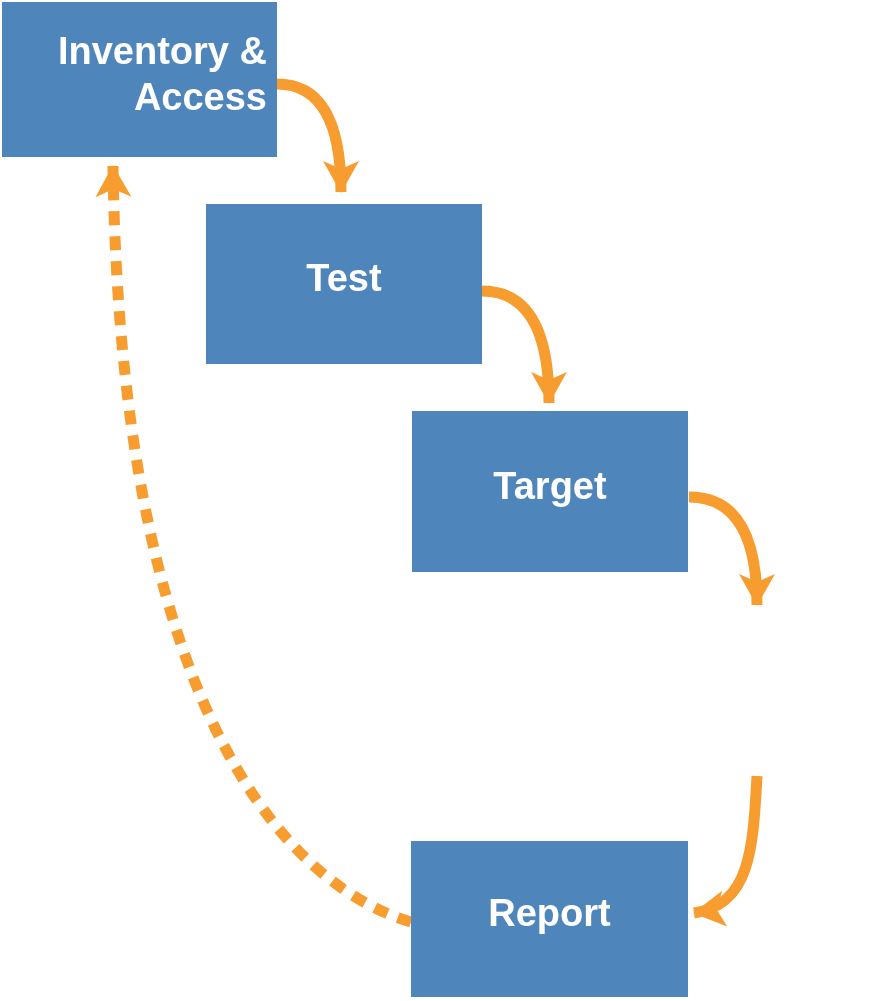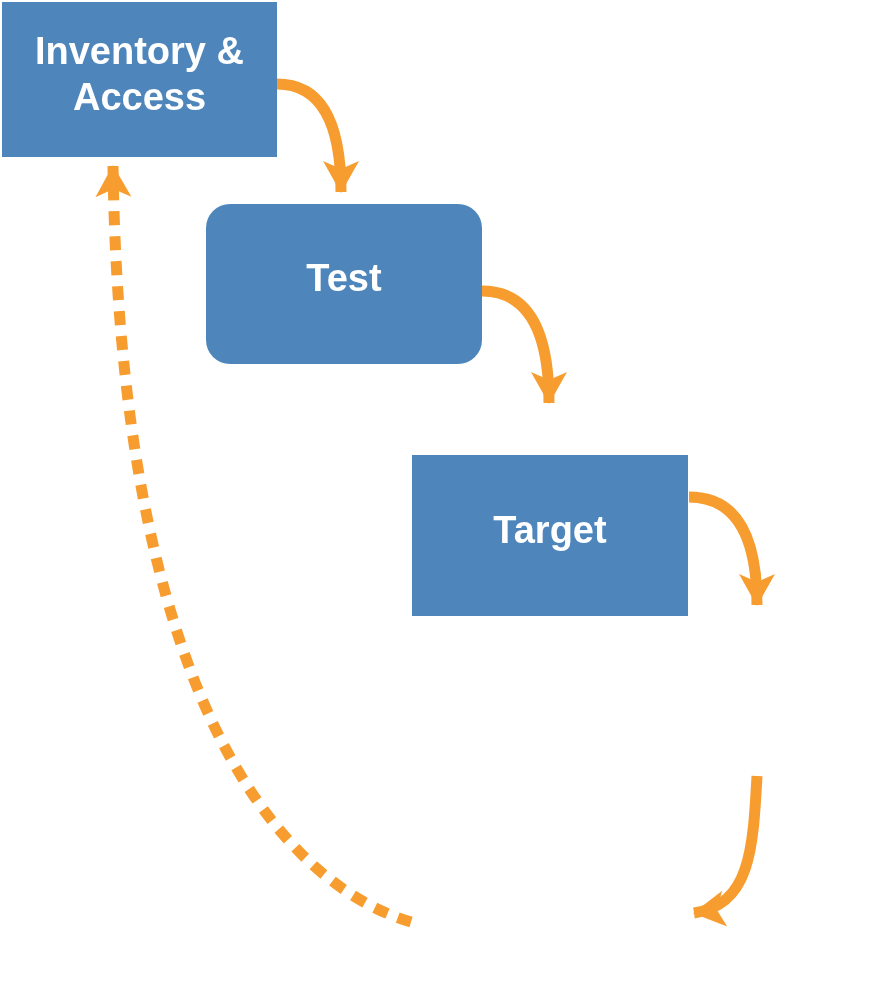--- a/index.html
+++ b/index.html
@@ -35,30 +35,30 @@
     stroke: none;
   }
   .node {
     position: absolute;
     z-index: 2;
     background: var(--node-fill, #4E86BC);
     color: var(--node-text, #ffffff);
     display: flex;
     align-items: center;
     justify-content: center;
-    text-align: center;
+    text-align: right;
     font-weight: bold;
     font-size: 38px;
     line-height: 1.2;
     padding: 0 10px 10px 10px;
     box-sizing: border-box;
   }
   .node-inventory { left: 2px;   top: 2px;   width: 275px; height: 155px; }
-  .node-test      { left: 206px; top: 204px; width: 276px; height: 160px; border-radius: 24px; }
-  .node-target    { left: 412px; top: 411px; width: 276px; height: 161px; margin-top: 44px; }
+  .node-test      { left: 206px; top: 204px; width: 276px; height: 160px; }
+  .node-target    { left: 412px; top: 411px; width: 276px; height: 161px; }
   .node-deploy    { left: 619px; top: 619px; width: 275px; height: 158px; }
   .node-report    { left: 411px; top: 841px; width: 277px; height: 156px; }
 </style>
 </head>
 <body>
 
 <div class="canvas">
 
   <svg class="edges-layer" viewBox="0 0 894 1001" xmlns="http://www.w3.org/2000/svg">
     <defs>
@@ -84,14 +84,17 @@
 
   <div class="node node-test">
     <span>Test</span>
   </div>
 
   <div class="node node-target">
     <span>Target</span>
   </div>
 
 
+  <div class="node node-report">
+    <span>Report</span>
+  </div>
 
 </div>
 
 </body></html>

